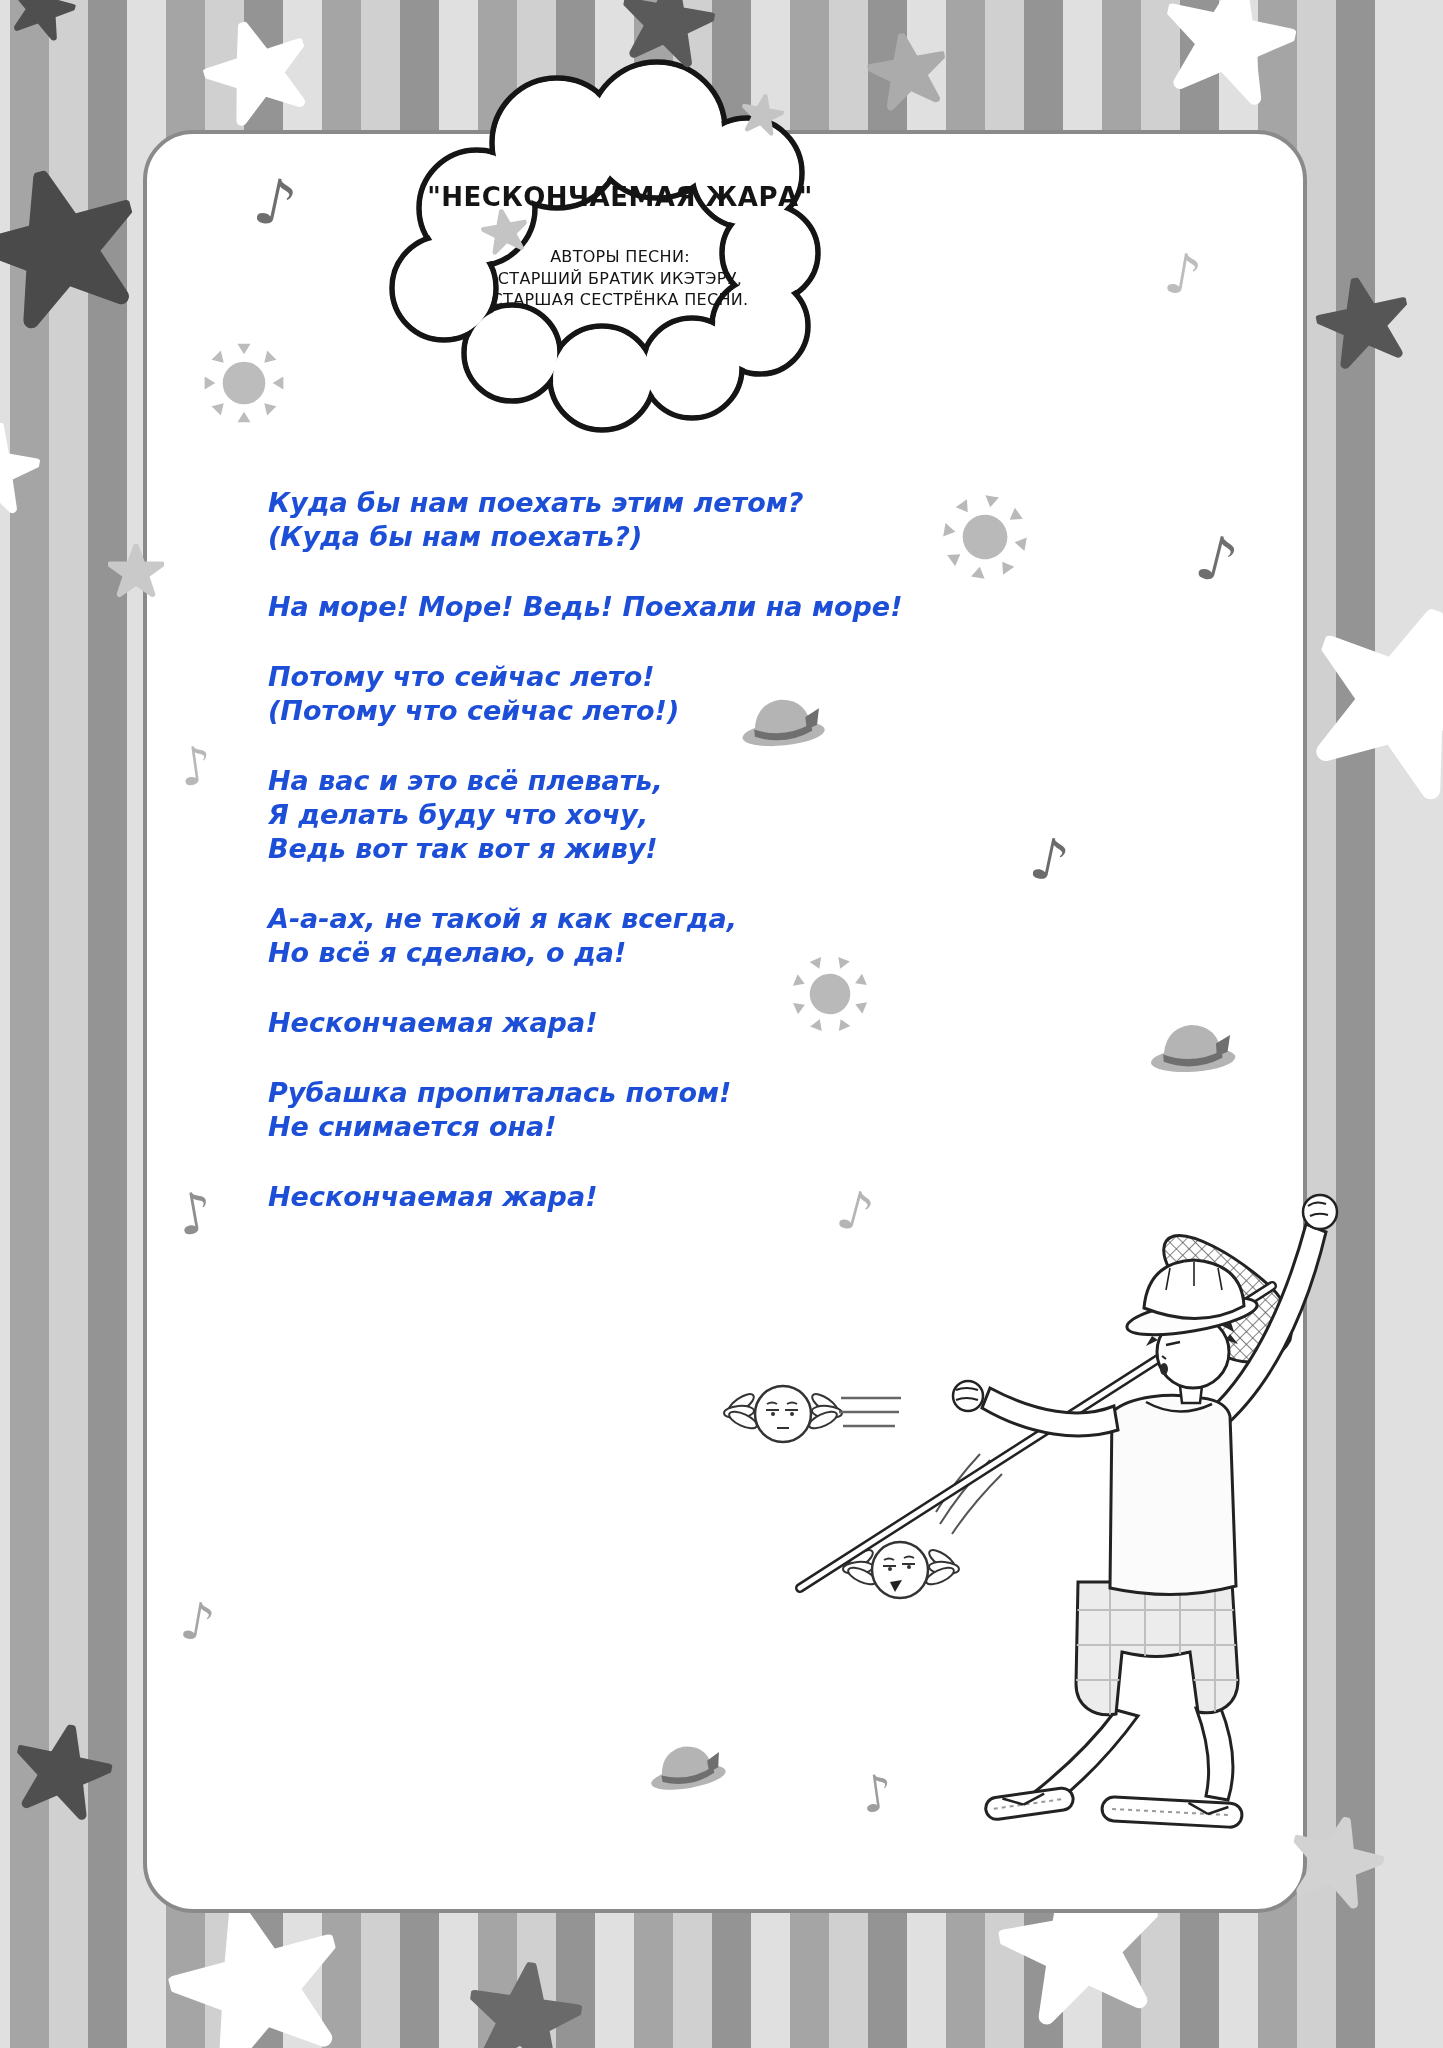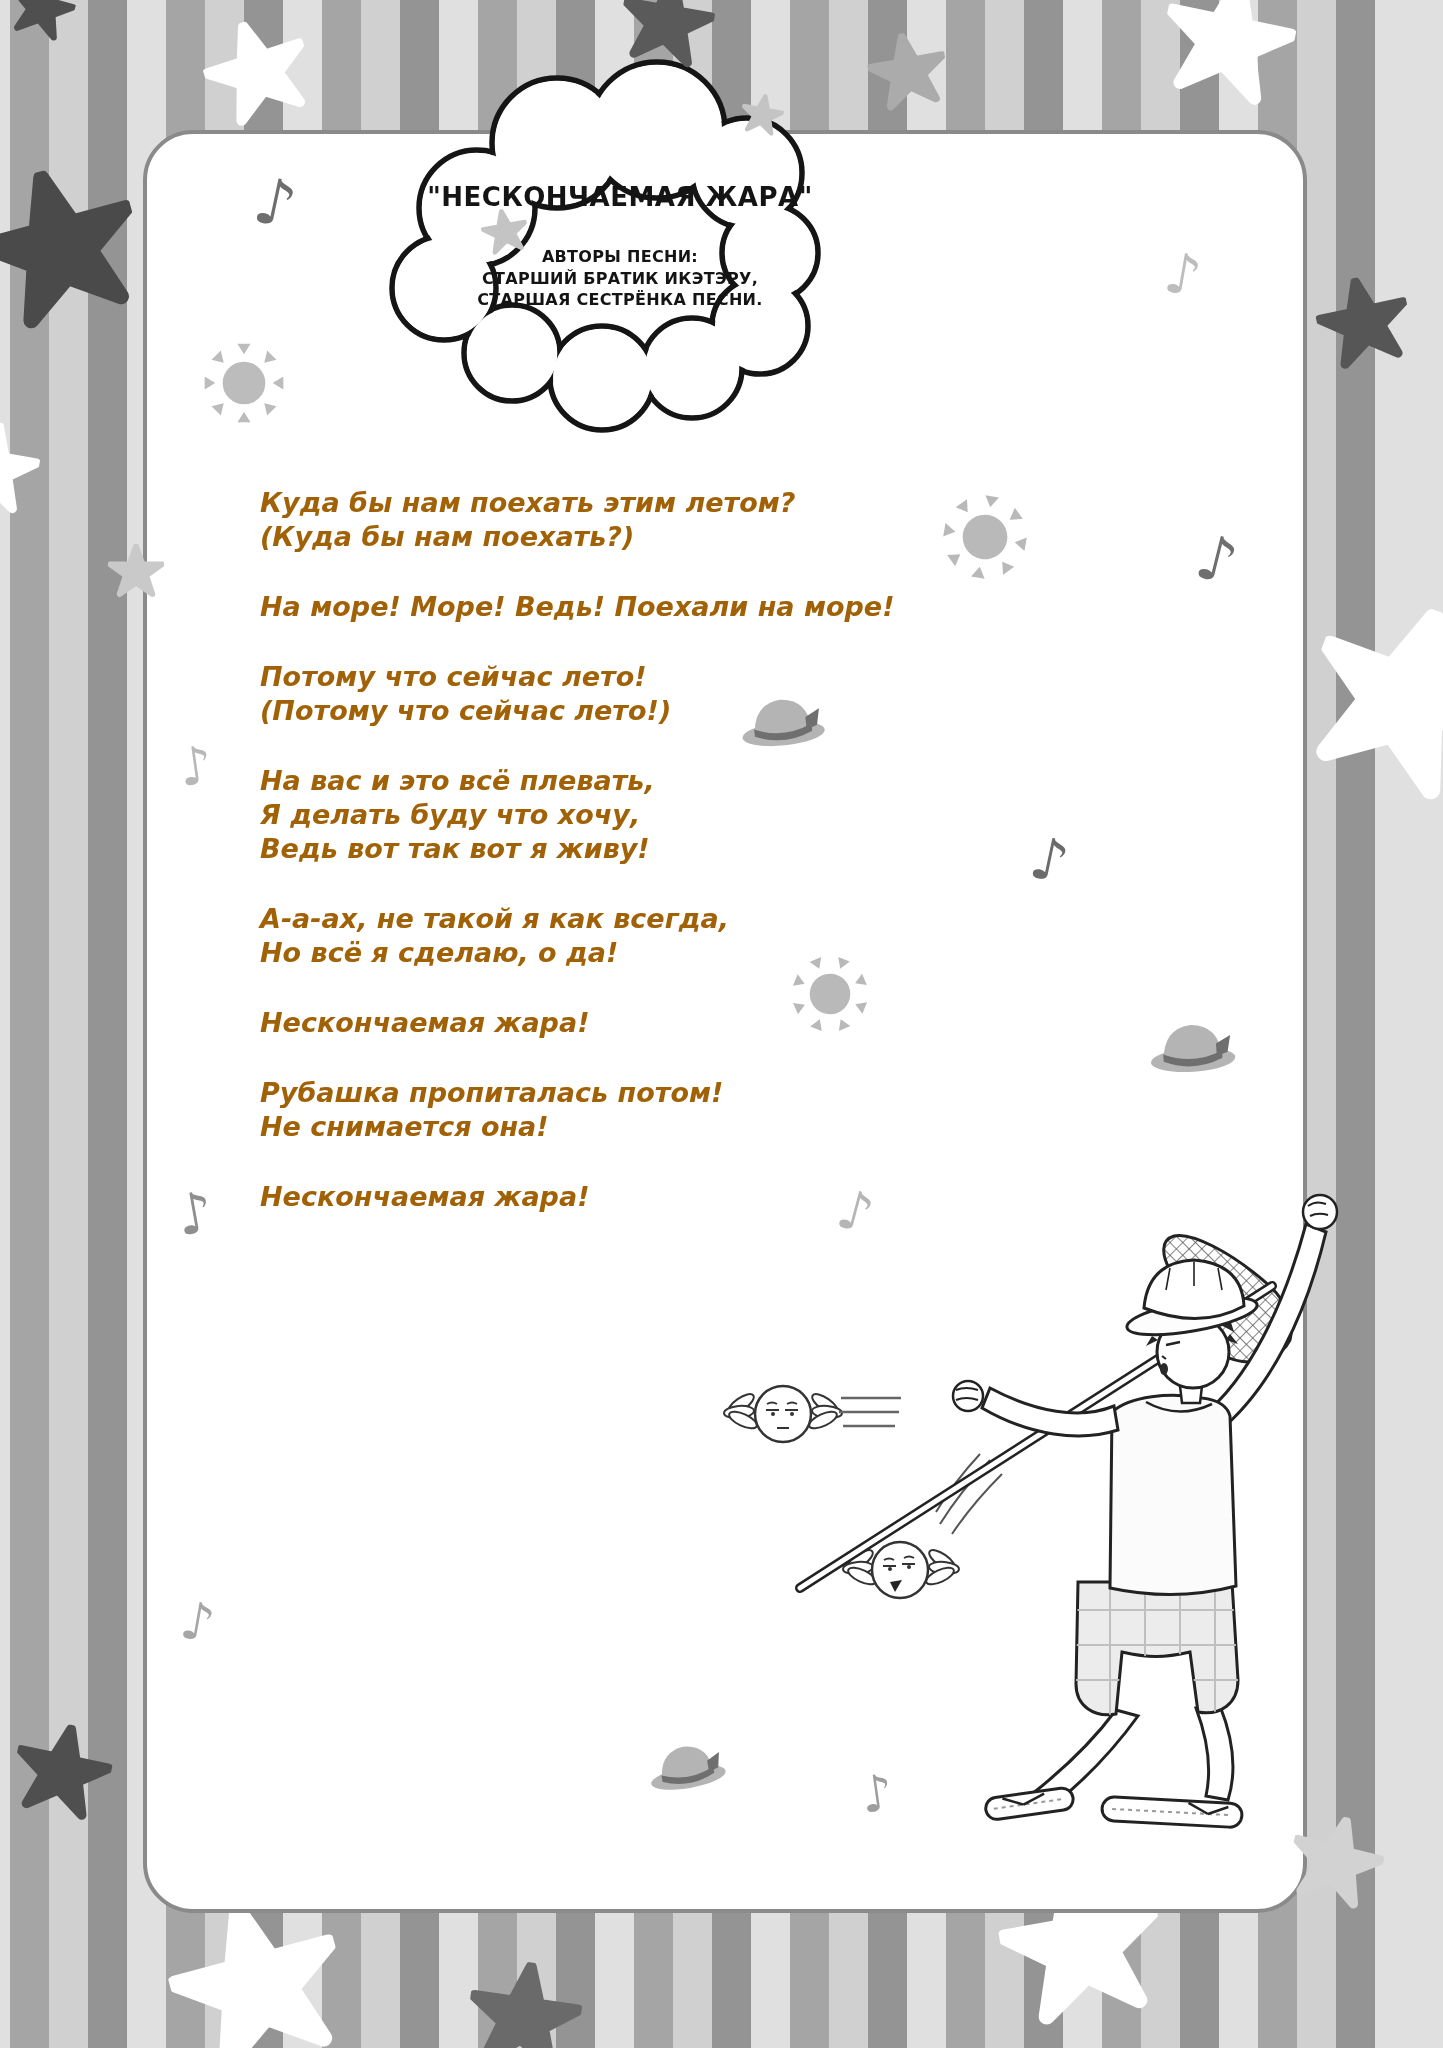--- a/index.html
+++ b/index.html
@@ -16,24 +16,24 @@
     position:absolute;left:143px;top:130px;width:1164px;height:1783px;
     background:#ffffff;border:4px solid #8a8a8a;border-radius:50px;
     box-sizing:border-box;z-index:2;
   }
   #cloud{position:absolute;left:372px;top:48px;width:456px;height:385px;z-index:3;}
   #cloud-text{
     position:absolute;left:400px;top:182px;width:440px;z-index:4;text-align:center;
     color:#141414;
   }
   .song-title{font-weight:bold;font-size:26px;letter-spacing:.5px;white-space:nowrap;}
-  .authors{margin-top:34px;font-weight:bold;font-size:16px;line-height:21.5px;letter-spacing:.3px;}
+  .authors{margin-top:34px;font-weight:normal;font-size:16px;line-height:21.5px;letter-spacing:.3px;}
   #lyrics{
-    position:absolute;left:260px;top:486px;width:790px;z-index:5;
-    font:italic 700 27px/34px "DejaVu Sans",sans-serif;color:#a16207;
+    position:absolute;left:268px;top:486px;width:790px;z-index:5;
+    font:italic 700 27px/34px "DejaVu Sans",sans-serif;color:#1d4ed8;
   }
   #lyrics .stanza{margin:0 0 36px 0;}
   #decor-front{z-index:4;}
   .decor{position:absolute;}
   .decor .glyph{display:block;line-height:1;}
   #mosquito-1{position:absolute;left:713px;top:1368px;z-index:4;}
   #mosquito-2{position:absolute;left:840px;top:1452px;z-index:4;}
   #boy{position:absolute;left:750px;top:1140px;z-index:4;}
 </style>
 </head>

